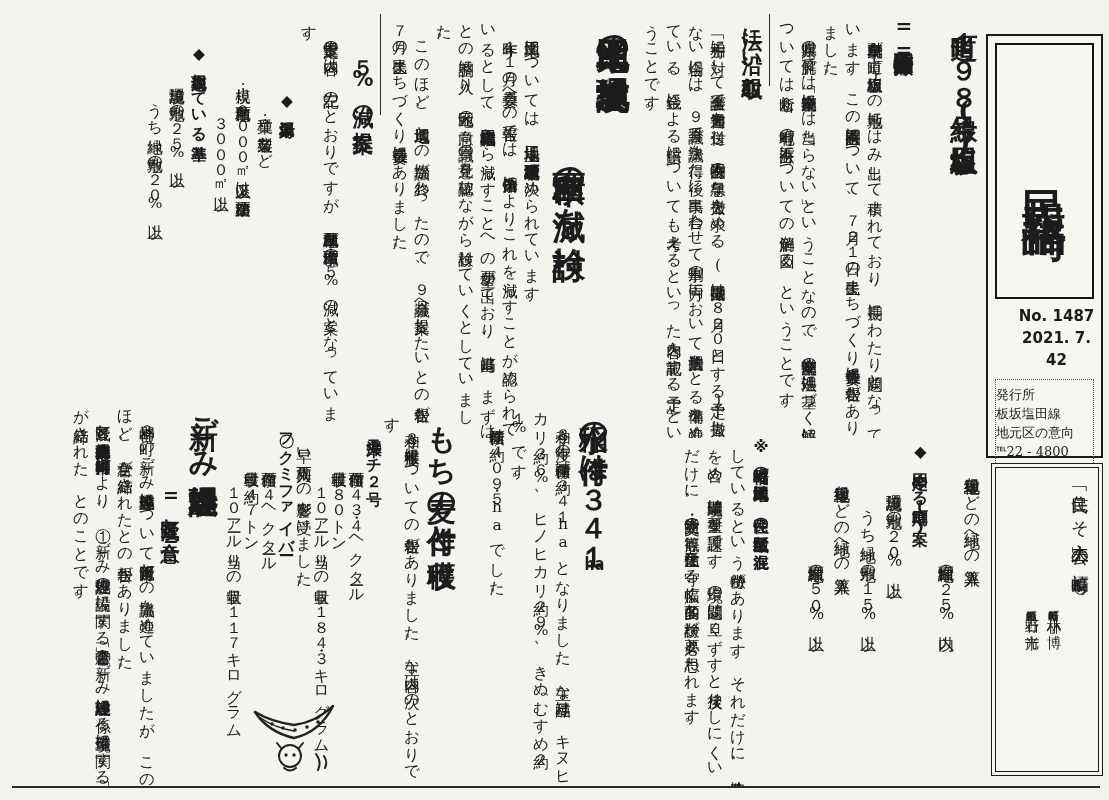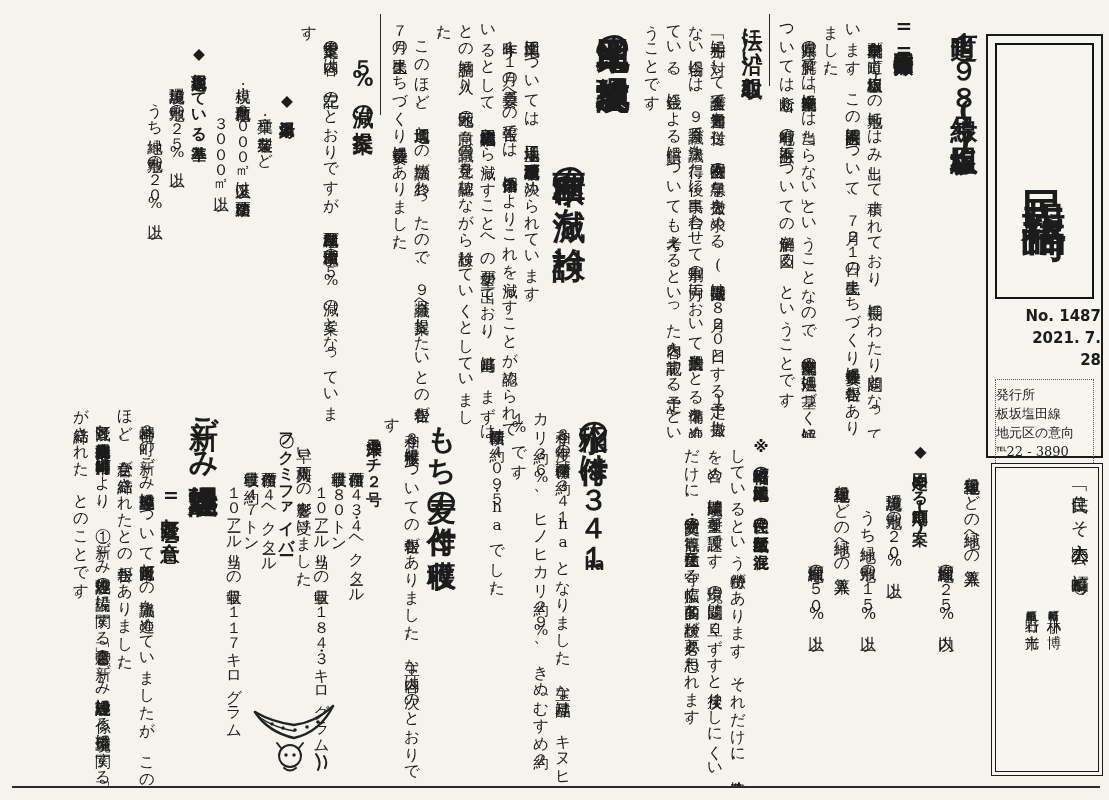--- a/index.html
+++ b/index.html
@@ -56,21 +56,21 @@
   }
   #title-frame {
     margin:7px 7px 4px; border:2.5px solid #141414; height:256px;
     display:flex; align-items:center; justify-content:center;
   }
   #title-text {
     writing-mode:vertical-rl; text-orientation:upright;
     font-size:44px; font-weight:bold; letter-spacing:9px; line-height:1;
     padding-top:6px;
   }
-  .issue-line { text-align:right; font-family:"DejaVu Sans",sans-serif; font-weight:bold; font-size:15px; line-height:22px;padding-left:24px; }
+  .issue-line { text-align:center; font-family:"DejaVu Sans",sans-serif; font-weight:bold; font-size:15px; line-height:22px;padding-left:24px; }
   #issue-wrap { margin-top:6px; }
   #pub-box {
     margin:8px 7px 0; border:1.6px dotted #555; padding:5px 0;
     font-size:13px; line-height:19px;
   }
   #slogan-box {
     position:absolute; left:991px; top:463px; width:112px; height:313px;
     border:1.5px solid #1b1b1b; padding:3px; background:#f7f5f0;
   }
   #slogan-inner {
@@ -155,27 +155,27 @@
     <p class="body-p">神崎郡３町の新ごみ処理施設整備について市川町浅野区との協議を進めていましたが、このほど、合意が締結されたとの報告がありました。</p>
     <p class="body-p">浅野区と中播磨北部行政事務組合、市川町・福崎町・神河町により、①新ごみ処理施設の設備に関する「合意書」②新ごみ処理施設建設に係る環境整備に関する「覚書」が締結された、とのことです。</p>
   </div>
 
   <div id="mast-box">
     <div id="title-frame">
       <span id="title-text">民報福崎</span>
     </div>
     <div id="issue-wrap">
       <div class="issue-line">No. 1487</div>
-      <div class="issue-line">2021. 7. 28</div>
+      <div class="issue-line">2021. 7. 42</div>
     </div>
     <div id="pub-box">
       <div>発行所</div>
       <div>板坂塩田線</div>
       <div>地元区の意向</div>
-      <div>℡22 - 3890</div>
+      <div>℡22 - 4800</div>
     </div>
   </div>
 
   <div id="slogan-box">
     <div id="slogan-inner">
       <p class="slogan-text">「住民こそ主人公」の福崎町を</p>
       <p class="member"><span class="member-area">福崎町新町</span><span class="member-name">小林 博</span></p>
       <p class="member"><span class="member-area">福崎町中島</span><span class="member-name">石野 光市</span></p>
     </div>
   </div>

